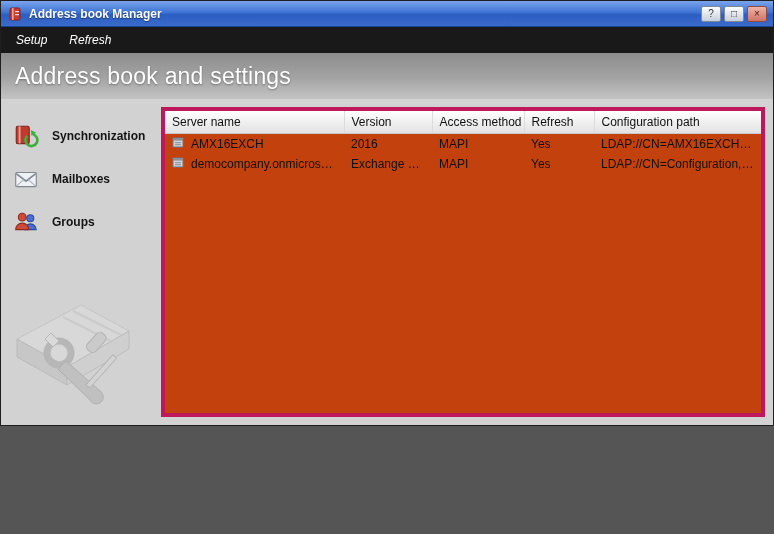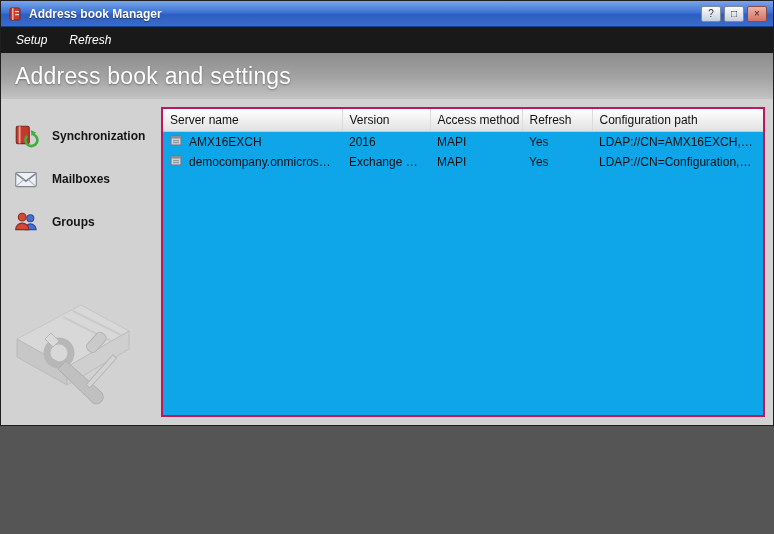--- a/index.html
+++ b/index.html
@@ -71,22 +71,22 @@
   .side-item.selected {
     background: #fff;
     border: 1px solid #8f8f8f;
     border-right: 1px solid #fff;
     margin-right: -1px; z-index: 2;
   }
   .watermark { position:absolute; left: 2px; bottom: 0; width: 148px; height: 148px; }
 
   .panel {
     flex: 1; min-width: 0;
-    background: #0ea5e9;
-    border: 2px solid #be185d;
+    background: #c2410c;
+    border: 4px solid #be185d;
     display: flex; flex-direction: column;
   }
   .table-wrap { flex: 1; min-height: 0; overflow: hidden; }
   table { width: 100%; border-collapse: collapse; table-layout: fixed; font-size: 12px; color:#111; }
   th {
     background: linear-gradient(to bottom, #ffffff, #eaeaea 70%, #e2e2e2);
     border-right: 1px solid #dcdcdc;
     border-bottom: 1px solid #c8c8c8;
     font-weight: normal; text-align: left;
     padding: 4px 7px; height: 22px;

